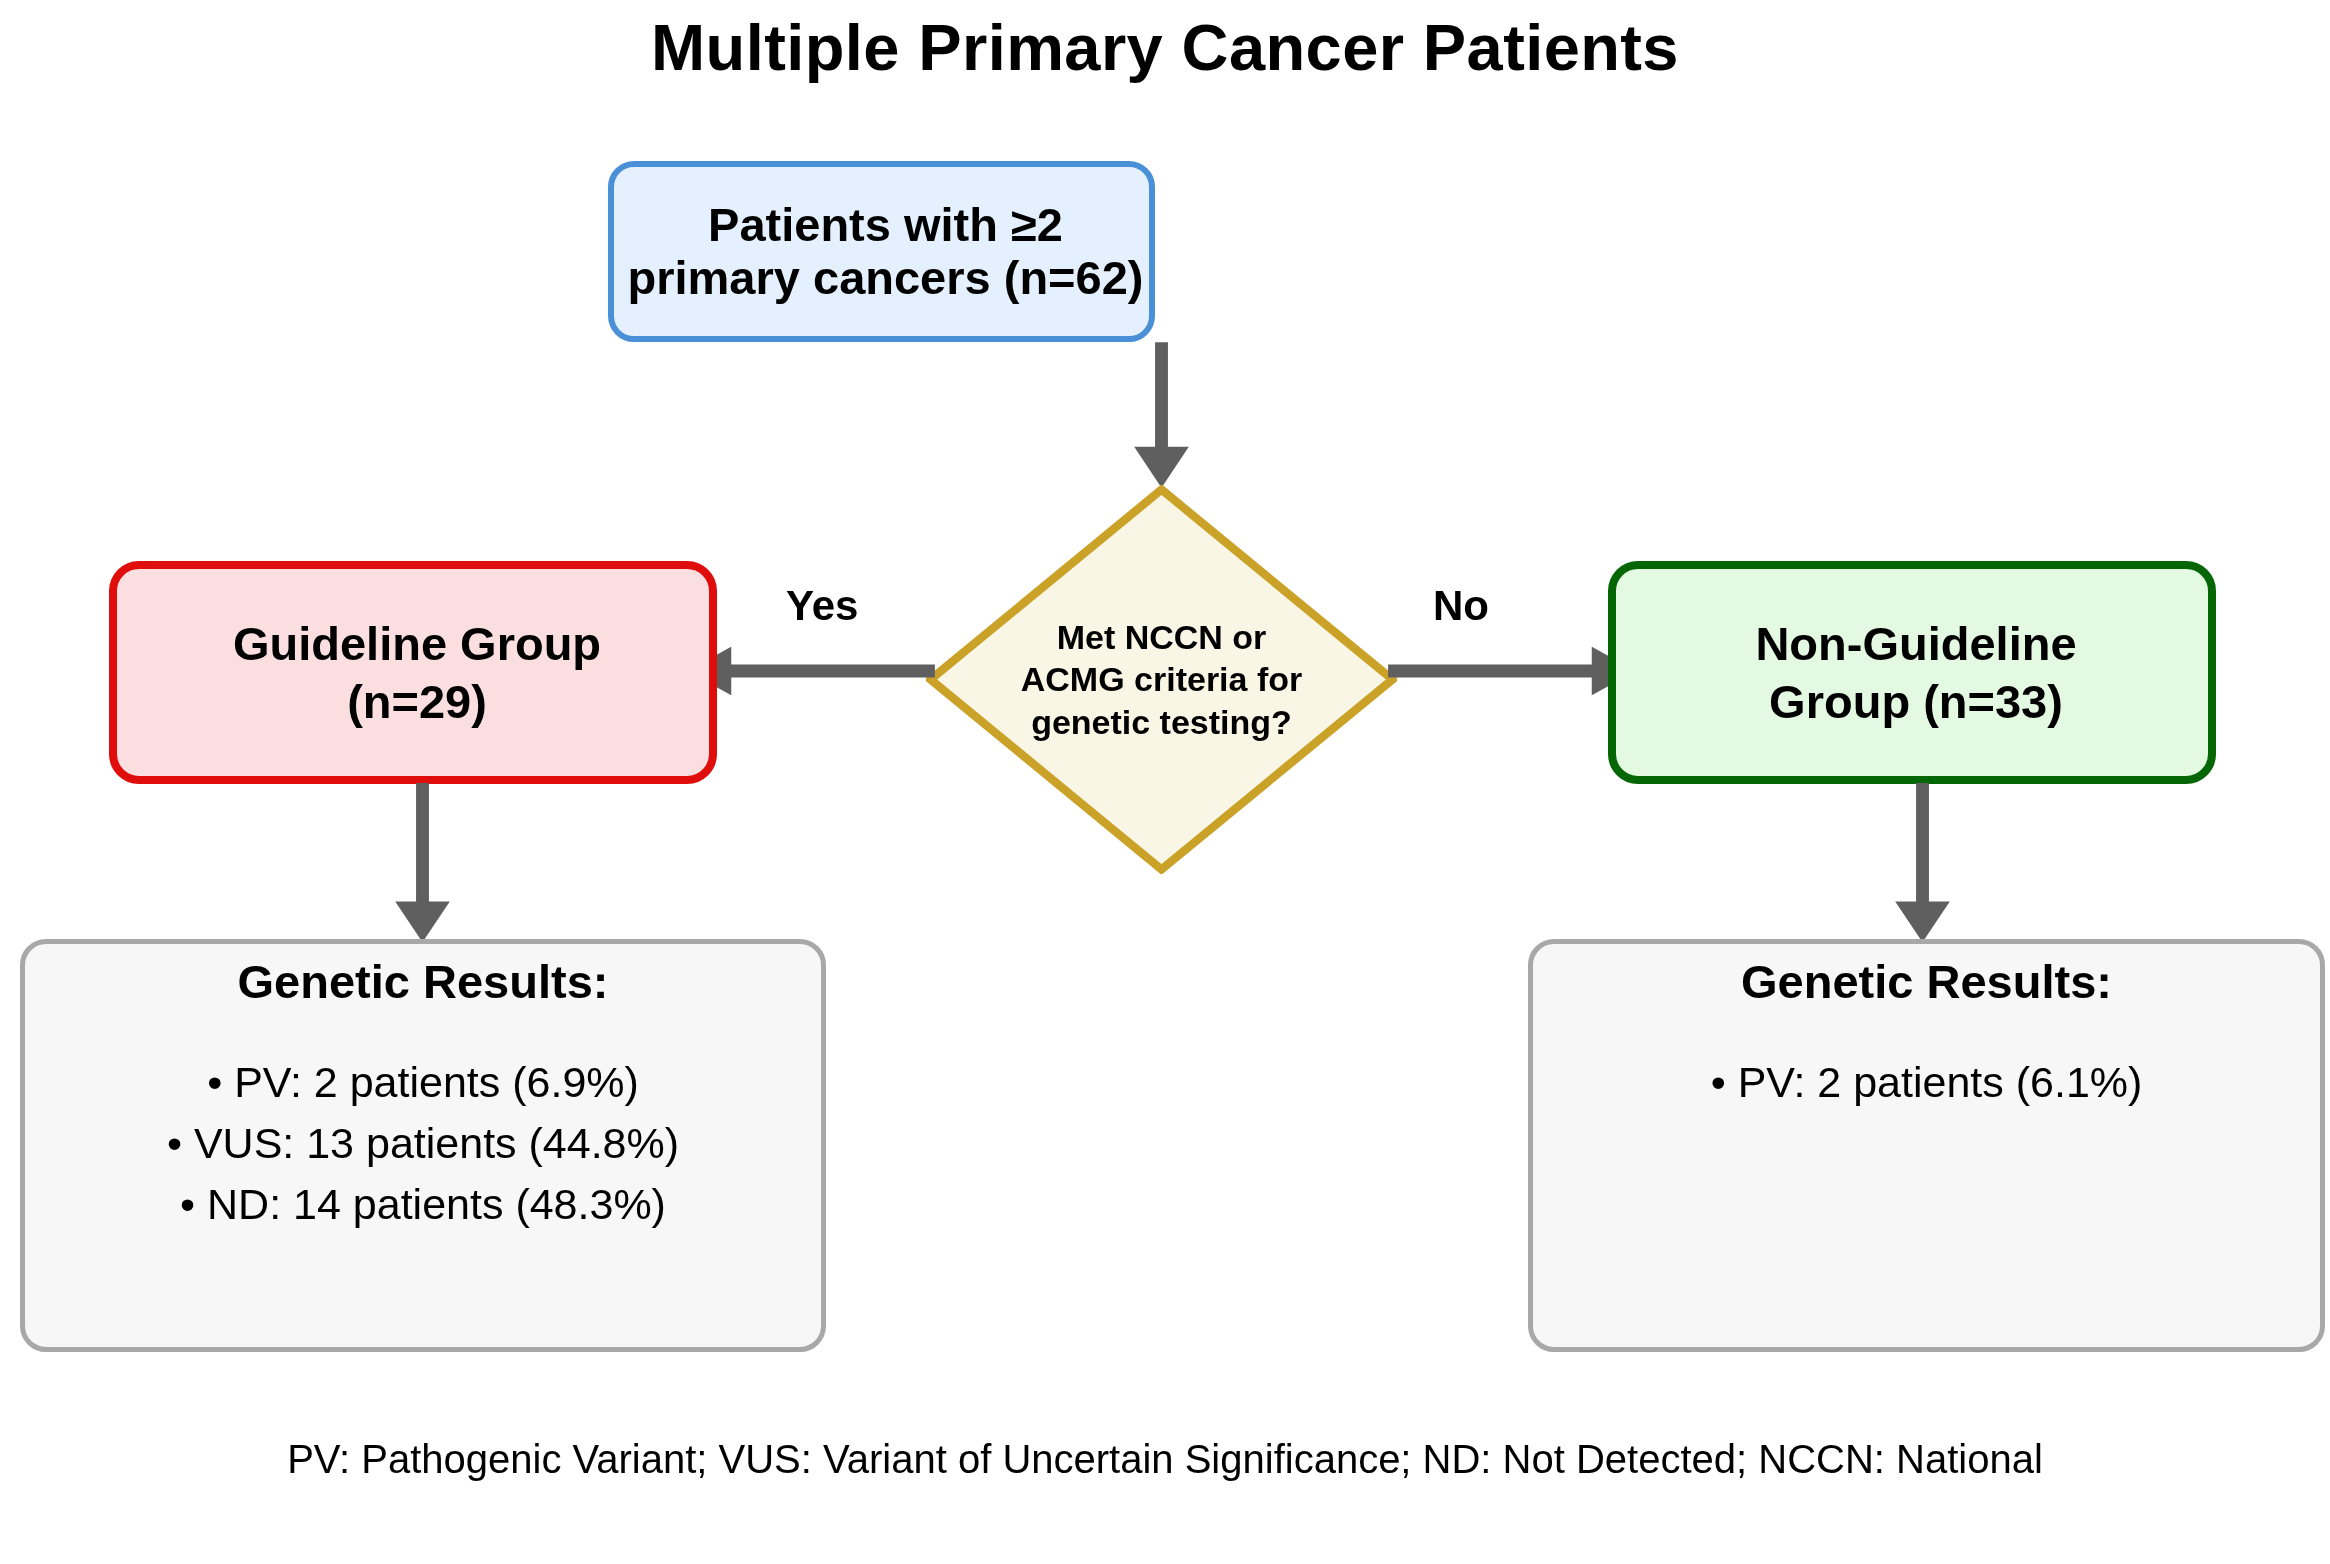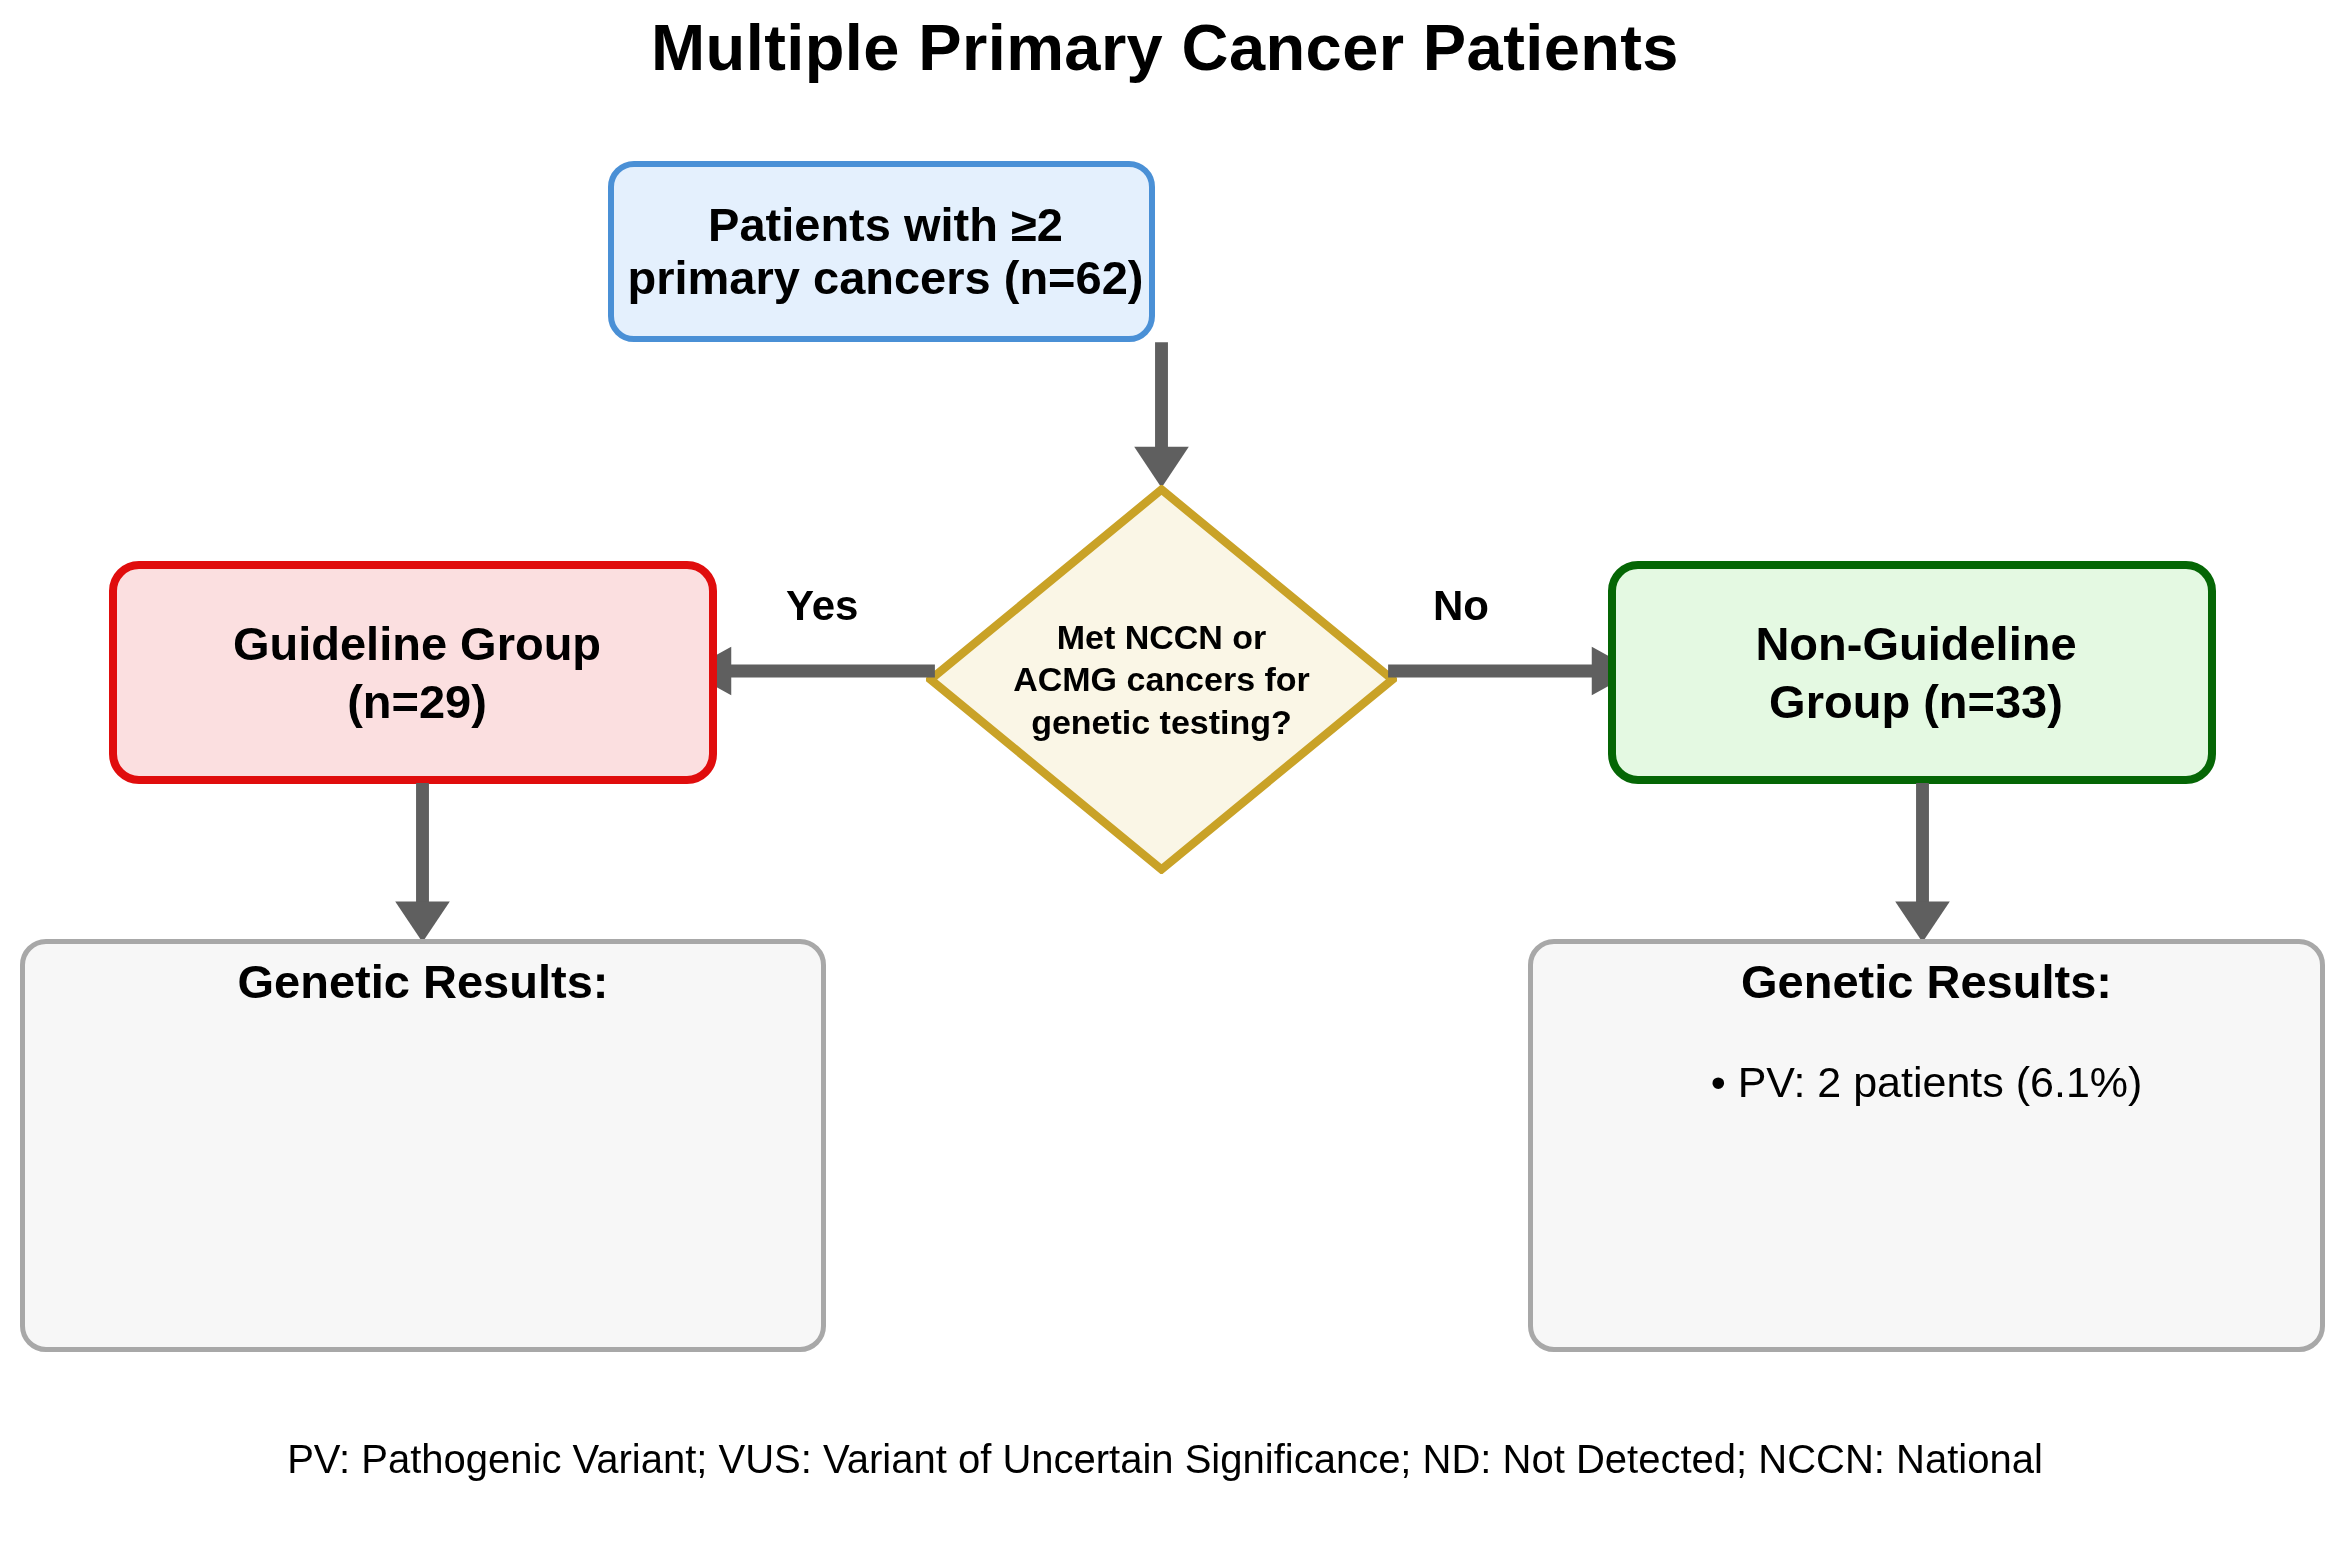--- a/index.html
+++ b/index.html
@@ -194,21 +194,21 @@
     <polygon points="60,192 24,138 96,138" fill="#5f5f5f"></polygon>
   </svg>
 </div>
 
 <div id="node-decision">
   <svg viewBox="0 0 620 512" width="471" height="389" aria-hidden="true">
     <polygon points="310,6 614,256 310,506 6,256" fill="#faf6e6" stroke="#c9a227" stroke-width="11" stroke-linejoin="miter"></polygon>
   </svg>
   <div id="decision-text">
     <div>Met NCCN or</div>
-    <div>ACMG cancers for</div>
+    <div>ACMG criteria for</div>
     <div>genetic testing?</div>
   </div>
 </div>
 
 <div class="edge-label" id="label-yes">Yes</div>
 <div class="edge-label" id="label-no">No</div>
 
 <div class="connector" id="arrow-decision-to-guideline">
   <svg viewBox="0 0 330 150" width="251" height="114" aria-hidden="true">
     <line x1="330" y1="75" x2="56" y2="75" stroke="#5f5f5f" stroke-width="17"></line>
@@ -242,20 +242,25 @@
 
 <div class="connector" id="arrow-nonguideline-to-results">
   <svg viewBox="0 0 120 216" width="91" height="164" aria-hidden="true">
     <line x1="60" y1="0" x2="60" y2="166" stroke="#5f5f5f" stroke-width="17"></line>
     <polygon points="60,210 24,156 96,156" fill="#5f5f5f"></polygon>
   </svg>
 </div>
 
 <div class="results-box" id="results-guideline">
   <div class="results-title">Genetic Results:</div>
+  <ul class="results-list">
+    <li>• PV: 2 patients  (6.9%)</li>
+    <li>• VUS: 13 patients  (44.8%)</li>
+    <li>• ND: 14 patients  (48.3%)</li>
+  </ul>
 </div>
 
 <div class="results-box" id="results-nonguideline">
   <div class="results-title">Genetic Results:</div>
   <ul class="results-list">
     <li>• PV: 2 patients  (6.1%)</li>
   </ul>
 </div>
 
 <div id="footnote">

